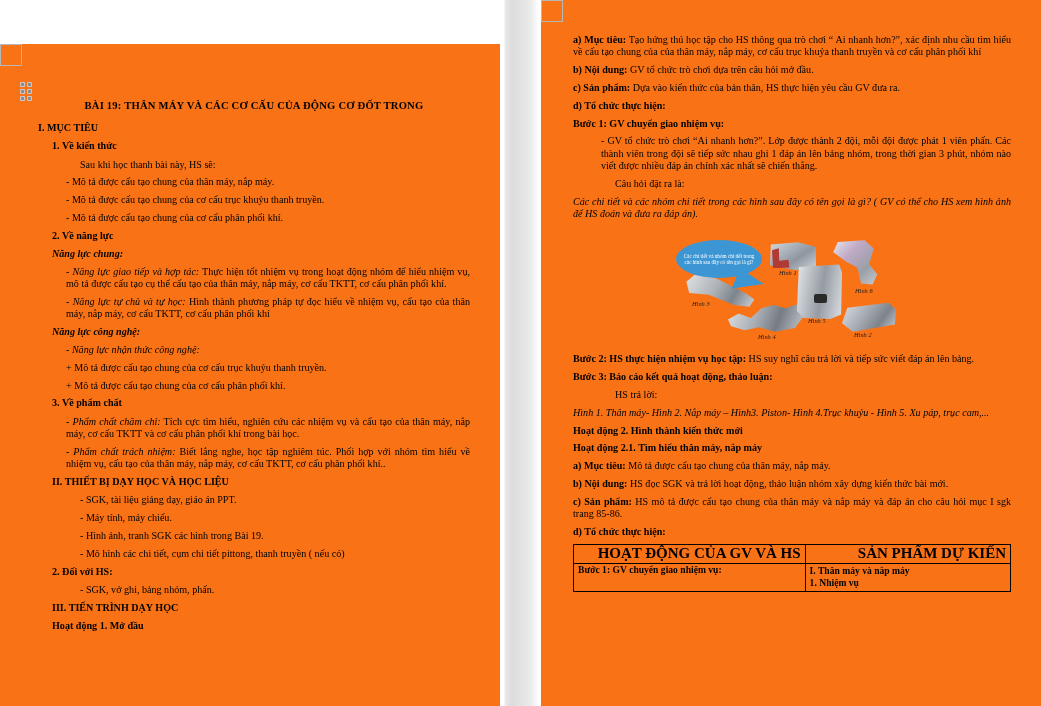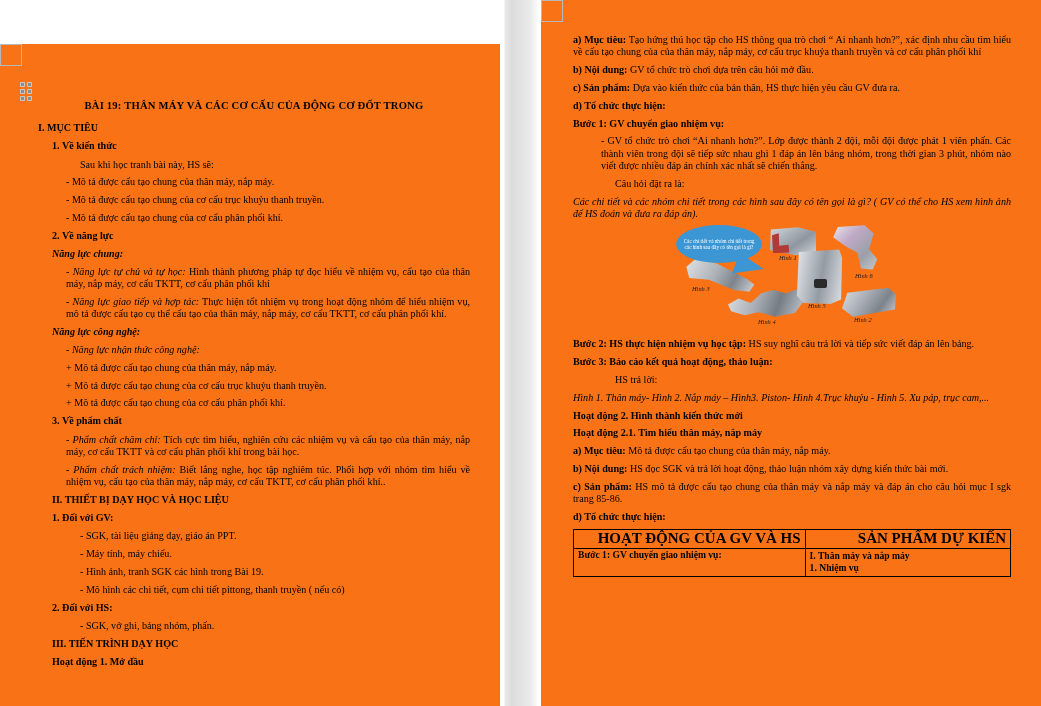--- a/index.html
+++ b/index.html
@@ -114,21 +114,21 @@
     margin-bottom: 9px;
   }
   .b    { font-weight: bold; }
   .i    { font-style: italic; }
   .bi   { font-weight: bold; font-style: italic; }
   .h1   { font-weight: bold; margin-bottom: 6px; }
   .h2   { font-weight: bold; margin-bottom: 6px; }
   .ind1 { padding-left: 14px; }
   .ind2 { padding-left: 28px; }
   .ind3 { padding-left: 42px; }
-  .gap-b { margin-bottom: 5px; }
+  .gap-b { margin-bottom: 20px; }
 
   
   .figure-block {
     position: relative;
     width: 260px;
     height: 106px;
     margin: 4px auto 7px auto;
   }
   .fig {
     position: absolute;
@@ -243,57 +243,55 @@
     </div>
 
     <div class="content">
 
       <p class="title">BÀI 19: THÂN MÁY VÀ CÁC CƠ CẤU CỦA ĐỘNG CƠ ĐỐT TRONG</p>
 
       <p class="h1">I. MỤC TIÊU</p>
 
       <p class="h2 ind1">1. Về kiến thức</p>
 
-      <p class="ind3">Sau khi học tranh bài này, HS sẽ:</p>
+      <p class="ind3">Sau khi học thanh bài này, HS sẽ:</p>
       <p class="ind2">- Mô tả được cấu tạo chung của thân máy, nắp máy.</p>
       <p class="ind2">- Mô tả được cấu tạo chung của cơ cấu trục khuỷu thanh truyền.</p>
       <p class="ind2">- Mô tả được cấu tạo chung của cơ cấu phân phối khí.</p>
 
       <p class="h2 ind1">2. Về năng lực</p>
 
       <p class="bi ind1">Năng lực chung:</p>
 
       <p class="ind2">
+        <span class="i">- Năng lực giao tiếp và hợp tác:</span><span> Thực hiện tốt nhiệm vụ trong hoạt động nhóm để hiểu nhiệm vụ,  mô tả được cấu tạo cụ thể cấu tạo của thân máy, nắp máy, cơ cấu TKTT, cơ cấu phân phối khí.</span>
+      </p>
+
+      <p class="ind2">
         <span class="i">- Năng lực tự chủ và tự học:</span><span> Hình thành phương pháp tự đọc hiểu về nhiệm vụ, cấu tạo của thân máy, nắp máy, cơ cấu TKTT, cơ cấu phân phối khí</span>
       </p>
 
-      <p class="ind2">
-        <span class="i">- Năng lực giao tiếp và hợp tác:</span><span> Thực hiện tốt nhiệm vụ trong hoạt động nhóm để hiểu nhiệm vụ,  mô tả được cấu tạo cụ thể cấu tạo của thân máy, nắp máy, cơ cấu TKTT, cơ cấu phân phối khí.</span>
-      </p>
-
       <p class="bi ind1">Năng lực công nghệ:</p>
 
       <p class="i ind2">- Năng lực nhận thức công nghệ:</p>
-      <p class="ind2">+ Mô tả được cấu tạo chung của thân máy, nắp máy.</p>
       <p class="ind2">+ Mô tả được cấu tạo chung của cơ cấu trục khuỷu thanh truyền.</p>
       <p class="ind2">+ Mô tả được cấu tạo chung của cơ cấu phân phối khí.</p>
 
       <p class="h2 ind1">3. Về phẩm chất</p>
 
       <p class="ind2">
         <span class="i">- Phẩm chất chăm chỉ:</span><span>  Tích cực tìm hiểu, nghiên cứu các nhiệm vụ và cấu tạo của thân máy, nắp máy, cơ cấu TKTT và cơ cấu phân phối khí trong bài học.</span>
       </p>
 
       <p class="ind2">
         <span class="i">- Phẩm chất trách nhiệm:</span><span> Biết lắng nghe, học tập nghiêm túc. Phối hợp với nhóm tìm hiểu về nhiệm vụ, cấu tạo của thân máy, nắp máy, cơ cấu TKTT, cơ cấu phân phối khí..</span>
       </p>
 
       <p class="h1 ind1">II.  THIẾT BỊ DẠY HỌC VÀ HỌC LIỆU</p>
 
-      <p class="h2 ind1">1. Đối với GV:</p>
       <p class="ind3">- SGK, tài liệu giảng dạy, giáo án PPT.</p>
       <p class="ind3">- Máy tính, máy chiếu.</p>
       <p class="ind3">- Hình ảnh, tranh SGK các hình trong Bài 19.</p>
       <p class="ind3">- Mô hình các chi tiết, cụm chi tiết pittong, thanh truyền ( nếu có)</p>
 
       <p class="h2 ind1">2. Đối với HS:</p>
       <p class="ind3">- SGK, vở ghi, bảng nhóm, phấn.</p>
 
       <p class="h1 ind1">III. TIẾN TRÌNH DẠY HỌC</p>
       <p class="h2 ind1">Hoạt động 1. Mở đầu</p>

